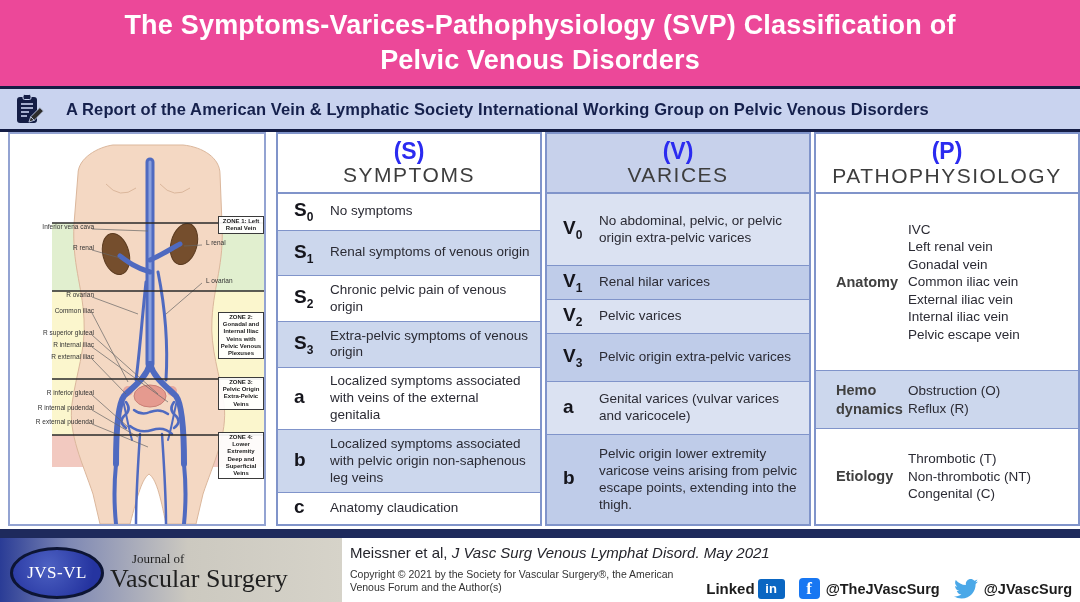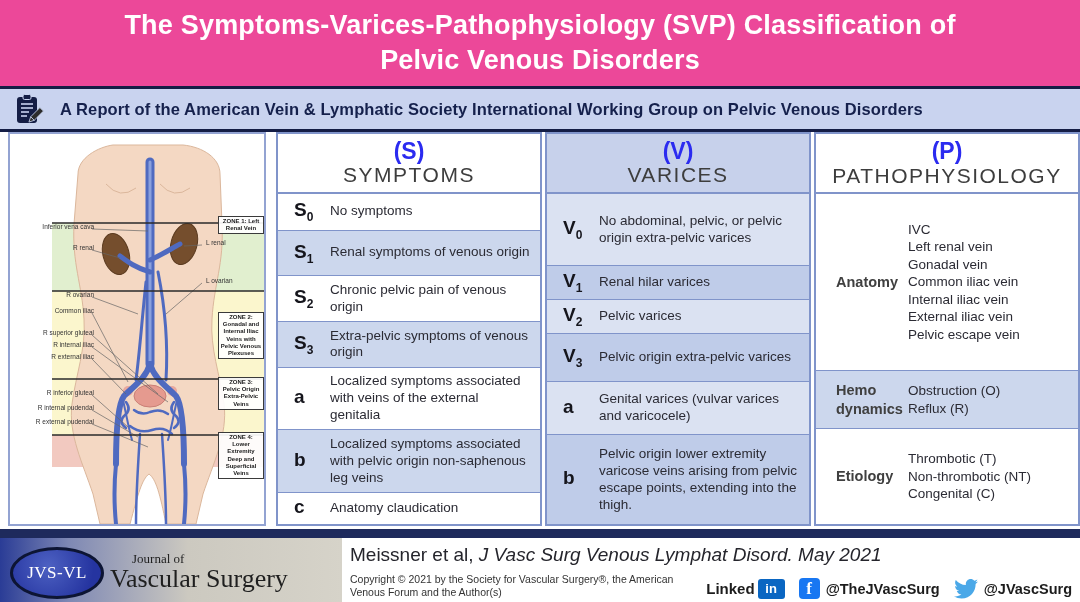--- a/index.html
+++ b/index.html
@@ -5,21 +5,21 @@
   html,body{margin:0;padding:0;}
   body{font-family:"Liberation Sans","DejaVu Sans",sans-serif;background:#555;}
   .page{width:1080px;height:602px;background:#1e2a5c;position:relative;overflow:hidden;}
 
   
   .title-band{height:86px;display:flex;flex-direction:column;align-items:center;justify-content:center;background:#ec4899;}
   .title-line{color:#fff;font-weight:bold;font-size:27px;line-height:1.3;letter-spacing:.2px;text-align:center;}
 
   
   .report-bar{height:40px;background:#c9d3ef;border-top:3px solid #141d45;border-bottom:3px solid #141d45;
-    display:flex;align-items:center;padding:0 14px;gap:16px;}
+    display:flex;align-items:center;padding:0 14px;gap:22px;}
   .report-text{color:#15204c;font-weight:bold;font-size:16.5px;letter-spacing:.1px;}
 
   
   .main{height:397px;background:#fff;display:flex;padding-left:8px;box-sizing:border-box;}
   .anat-panel{width:258px;height:394px;background:#fff;border:2px solid #93a3d2;box-sizing:border-box;position:relative;flex:none;margin-right:10px;}
   .col{width:266px;flex:none;border:2px solid #8094ca;box-sizing:border-box;background:#fff;display:flex;flex-direction:column;height:394px;}
   .col + .col{margin-left:3px;}
   .col-head{height:60px;border-bottom:2px solid #8094ca;display:flex;flex-direction:column;align-items:center;justify-content:center;box-sizing:border-box;}
   .col-letter{color:#2b2bf0;font-weight:bold;font-size:23px;line-height:1.05;}
   .col-name{color:#3d3d3d;font-size:21px;letter-spacing:1.5px;line-height:1.1;}
@@ -50,21 +50,21 @@
   .footer-left{width:342px;flex:none;background:linear-gradient(90deg,#2a3c96 0%,#7e88b4 20%,#ccc9c0 55%,#d6d3c9 100%);
     display:flex;align-items:center;padding-left:10px;box-sizing:border-box;}
   .jvs-oval{width:88px;height:46px;flex:none;border:3px solid #0d1534;border-radius:50%;
     background:radial-gradient(circle at 40% 35%,#4d61c2,#2534a0 75%);display:flex;align-items:center;justify-content:center;}
   .jvs-oval span{color:#fff;font-family:"Liberation Serif","DejaVu Serif",serif;font-size:17px;letter-spacing:.5px;}
   .journal-block{font-family:"Liberation Serif","DejaVu Serif",serif;color:#1f1f1f;margin-left:6px;line-height:1;}
   .journal-l1{font-size:13px;padding-left:22px;margin-bottom:1px;}
   .journal-l2{font-size:26px;margin-bottom:2px;}
   .journal-l3{font-size:16.5px;}
   .footer-right{flex:1;position:relative;padding:6px 0 0 8px;box-sizing:border-box;}
-  .citation{font-size:19px;color:#25252c;}
+  .citation{font-size:15px;color:#25252c;}
   .citation .ital{font-style:italic;}
   .copyright{font-size:10.5px;color:#333;line-height:1.25;margin-top:7px;}
   .social-row{position:absolute;right:8px;bottom:9px;display:flex;align-items:center;gap:6px;}
   .social-handle{font-weight:bold;font-size:14.5px;color:#1c1c1c;}
   .li-label{font-weight:bold;font-size:15px;color:#1c1c1c;margin-right:-3px;}
   .li-badge{width:27px;height:20px;background:#0a66c2;border-radius:3px;color:#fff;font-weight:bold;font-size:13px;
     display:flex;align-items:center;justify-content:center;}
   .fb-badge{width:21px;height:21px;background:#1877f2;border-radius:4px;color:#fff;font-weight:bold;
     font-size:17px;display:flex;align-items:flex-end;justify-content:center;overflow:hidden;font-family:"Liberation Serif",serif;margin-left:8px;}
   .tw-icon{margin-left:8px;display:flex;align-items:center;}
@@ -252,22 +252,22 @@
         <div class="col-letter">(P)</div>
         <div class="col-name">PATHOPHYSIOLOGY</div>
       </div>
       <div class="prow bg-white" style="height:176px">
         <div class="plabel">Anatomy</div>
         <div class="plines">
           <div>IVC</div>
           <div>Left renal vein</div>
           <div>Gonadal vein</div>
           <div>Common iliac vein</div>
+          <div>External iliac vein</div>
           <div>Internal iliac vein</div>
-          <div>External iliac vein</div>
           <div>Pelvic escape vein</div>
         </div>
       </div>
       <div class="prow bg-lav" style="height:58px">
         <div class="plabel">Hemo
 dynamics</div>
         <div class="plines">
           <div>Obstruction (O)</div>
           <div>Reflux (R)</div>
         </div>

